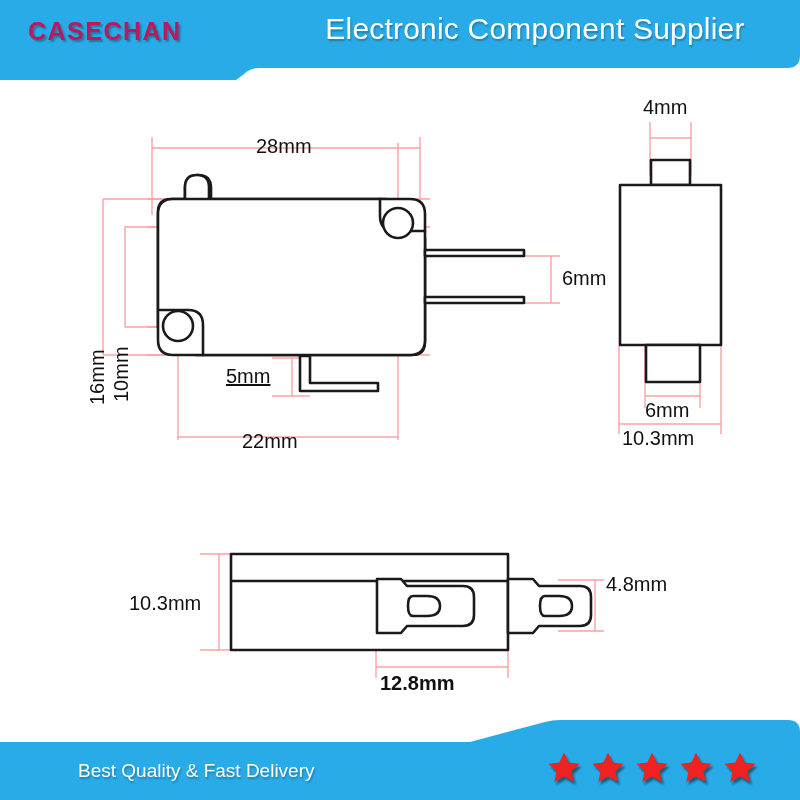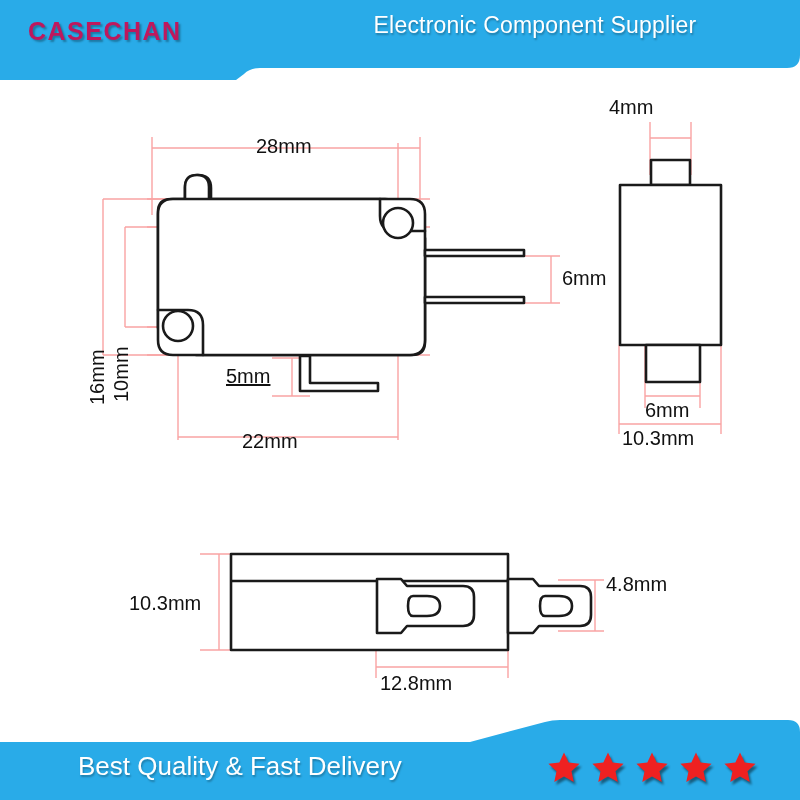--- a/index.html
+++ b/index.html
@@ -20,21 +20,21 @@
     position: absolute;
     left: 0; top: 0;
     width: 800px; height: 80px;
   }
   #header-title {
     position: absolute;
     left: 300px; top: 12px;
     width: 470px;
     text-align: center;
     color: #ffffff;
-    font-size: 23px;
+    font-size: 30px;
     font-weight: 400;
     letter-spacing: 0.2px;
     text-shadow: 1px 2px 2px rgba(0,0,0,0.28);
     white-space: nowrap;
   }
   #logo-text {
     position: absolute;
     left: 28px; top: 17px;
     color: #be185d;
     font-size: 25px;
@@ -47,21 +47,21 @@
   
   #footer-bar {
     position: absolute;
     left: 0; bottom: 0;
     width: 800px; height: 90px;
   }
   #footer-slogan {
     position: absolute;
     left: 78px; bottom: 18px;
     color: #ffffff;
-    font-size: 26px;
+    font-size: 19px;
     font-weight: 400;
     text-shadow: 1px 2px 2px rgba(0,0,0,0.28);
     white-space: nowrap;
   }
   #rating-stars {
     position: absolute;
     right: 42px; bottom: 14px;
     display: flex;
     gap: 8px;
   }
@@ -255,27 +255,27 @@
     </g>
   </svg>
 
   <div class="dim-label" style="left:256px; top:55px;">28mm</div>
   <div class="dim-label vertical" style="left:86px; top:325px;">16mm</div>
   <div class="dim-label vertical" style="left:110px; top:322px;">10mm</div>
   <div class="dim-label" style="left:562px; top:187px;">6mm</div>
   <div class="dim-label" style="left:226px; top:285px;text-decoration:underline;">5mm</div>
   <div class="dim-label" style="left:242px; top:350px;">22mm</div>
 
-  <div class="dim-label" style="left:609px; top:16px;">4mm</div>
+  <div class="dim-label" style="left:643px; top:16px;">4mm</div>
   <div class="dim-label" style="left:645px; top:319px;">6mm</div>
   <div class="dim-label" style="left:622px; top:347px;">10.3mm</div>
 
   <div class="dim-label" style="left:129px; top:512px;">10.3mm</div>
   <div class="dim-label" style="left:606px; top:493px;">4.8mm</div>
-  <div class="dim-label" style="left:380px; top:592px;">12.8mm</div>
+  <div class="dim-label" style="left:380px; top:592px;font-weight:bold;">12.8mm</div>
 </div>
 
 <div id="footer-bar">
   <svg width="800" height="90" viewBox="0 0 800 90">
     <path d="M0,32 H470 L545,12 Q552,10 560,10 H788 Q800,10 800,22 V90 H0 Z" fill="#29abe8"></path>
   </svg>
   <div id="footer-slogan">Best Quality &amp; Fast Delivery</div>
   <div id="rating-stars">
     <svg class="star-icon" width="36" height="36" viewBox="0 0 24 24">
       <path d="M12 1.6 L15.1 8.3 L22.4 9.1 L17 14.1 L18.5 21.4 L12 17.7 L5.5 21.4 L7 14.1 L1.6 9.1 L8.9 8.3 Z" fill="#ef2121"></path>

